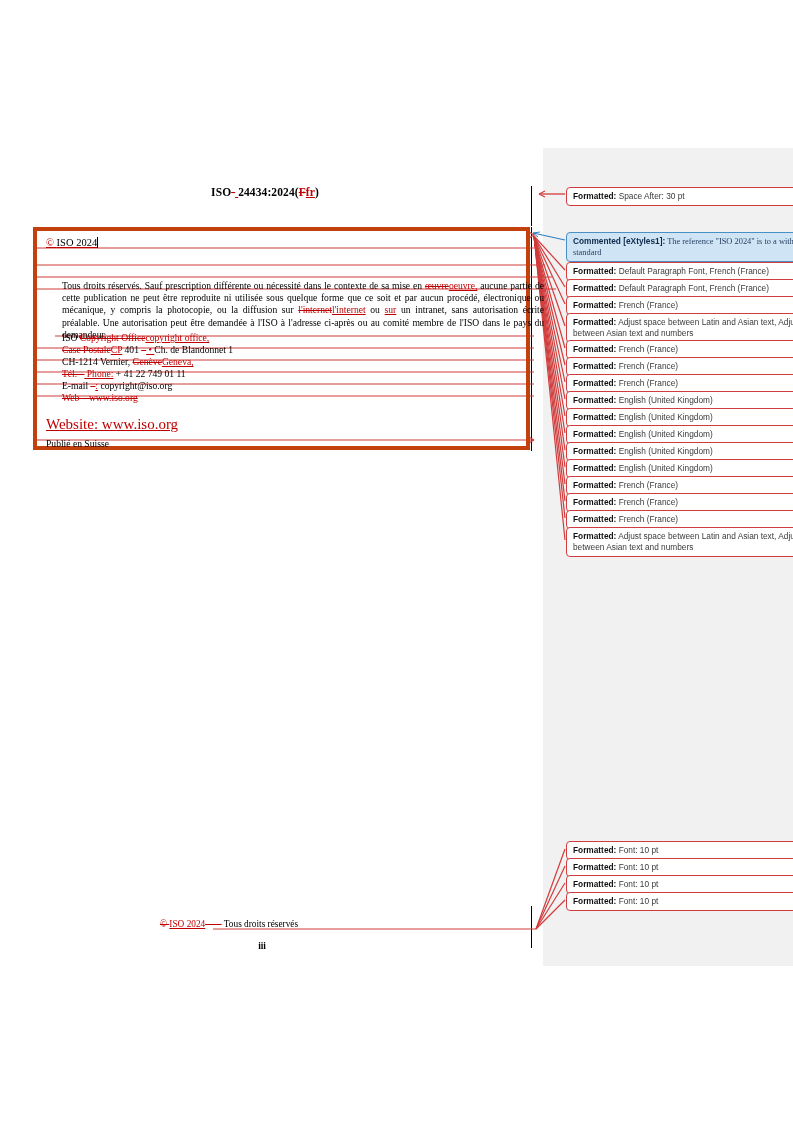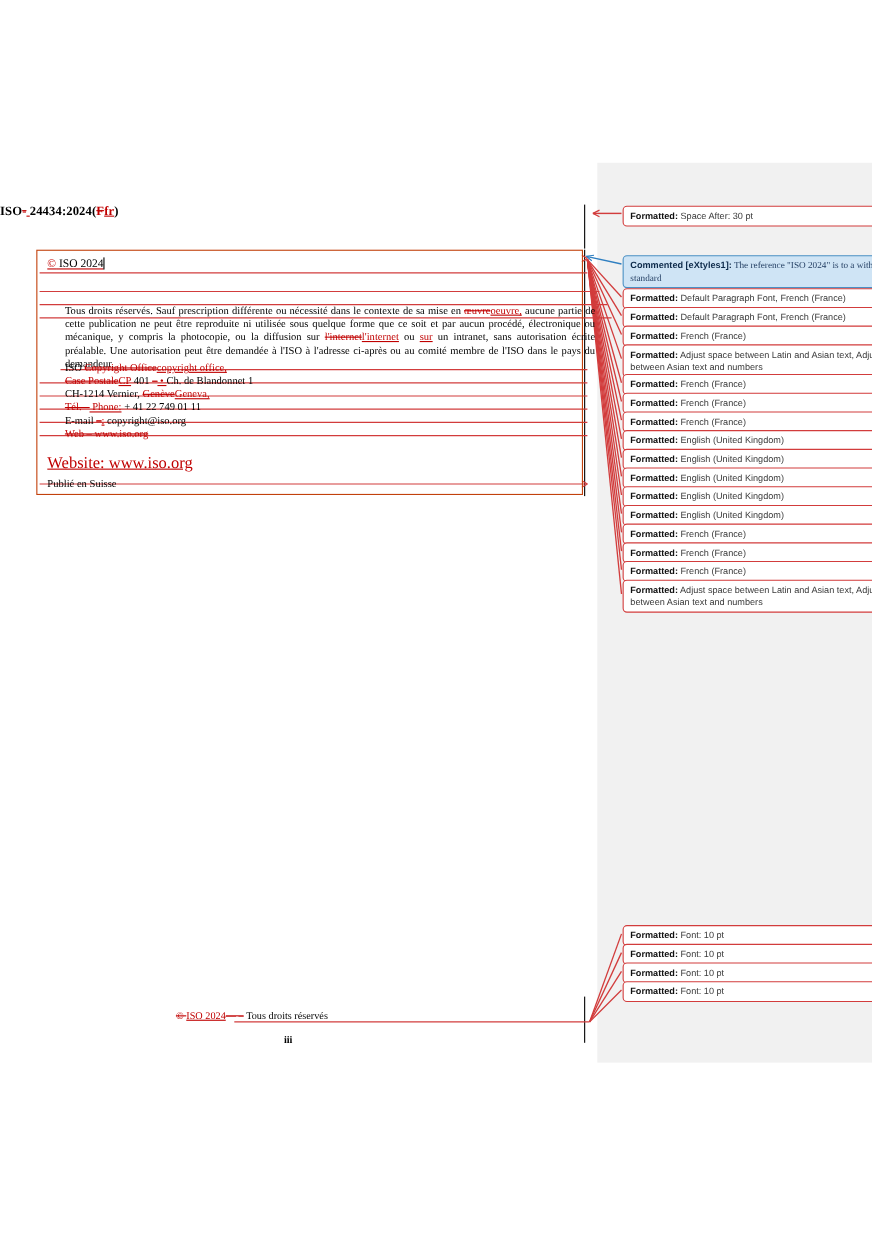--- a/index.html
+++ b/index.html
@@ -18,42 +18,42 @@
     left: 543px; top: 148px;
     width: 250px; height: 818px;
     background: #f1f1f1;
   }
 
   
   #doc-header {
     position: absolute;
     left: 0; top: 186px;
     width: 530px;
-    text-align: left;
+    text-align: center;
     font-family: "Liberation Serif", serif;
     font-weight: bold;
     font-size: 11.5px;
     letter-spacing: 0.1px;
     color: #000;
   }
   #doc-header .del { color:#c00000; text-decoration: line-through; }
   #doc-header .ins { color:#c00000; text-decoration: underline; }
   #doc-header .ins-space { color:#c00000; text-decoration: underline; }
 
   
   .vbar {
     position:absolute; width:1px; background:#000;
   }
 
   
   #copyright-frame {
     position: absolute;
     left: 33px; top: 227px;
     width: 497px; height: 223px;
-    border: 1px solid #c2410c;
+    border: 4px solid #c2410c;
     background: transparent;
   }
 
   #copyright-line {
     position:absolute; left:9px; top:6px;
     font-size: 10.5px; color:#000;
   }
   #copyright-line .u { text-decoration: underline; text-decoration-color:#c00000; }
   .caret {
     display:inline-block; width:1px; height:11px; background:#000;

